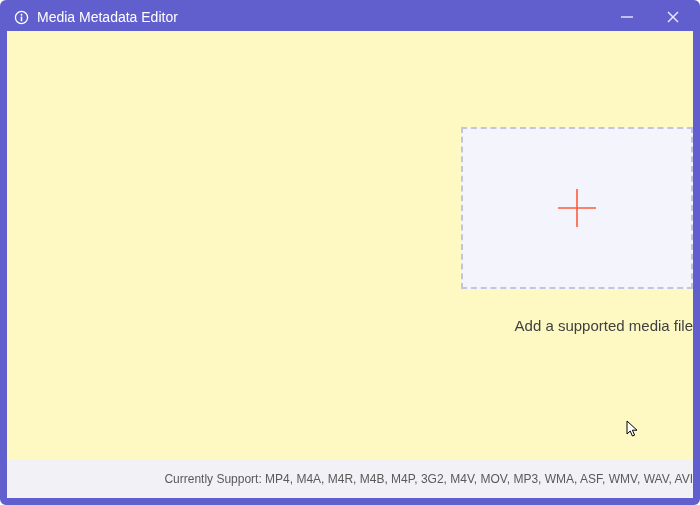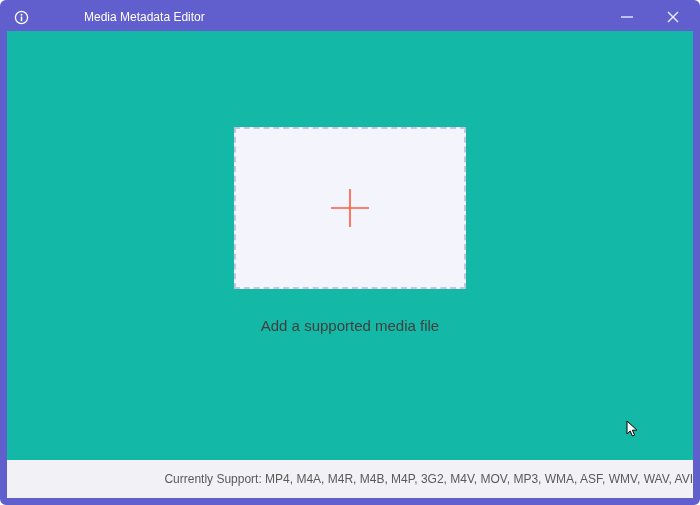--- a/index.html
+++ b/index.html
@@ -43,23 +43,22 @@
       height: 16px;
       display: flex;
       align-items: center;
       justify-content: center;
     }
     .app-icon svg {
       display: block;
     }
     .app-title {
       color: #fff;
-      font-size: 12px;
+      font-size: 14px;
       font-weight: 400;
-      margin-left: 47px;
     }
     .titlebar-right {
       margin-left: auto;
       display: flex;
       align-items: center;
       gap: 26px;
     }
     .win-btn {
       width: 20px;
       height: 20px;
@@ -68,24 +67,24 @@
       justify-content: center;
       color: #e9e9ff;
     }
     .win-btn svg {
       display: block;
     }
     .content {
       flex: 1;
       display: flex;
       flex-direction: column;
-      align-items: center;
+      align-items: flex-end;
       justify-content: flex-start;
       padding-top: 96px;
-      background: #14b8a6;
+      background: #fef9c3;
     }
     .dropzone {
       width: 232px;
       height: 162px;
       border: 2px dashed #c4c4e0;
       background: #f4f5fc;
       display: flex;
       align-items: center;
       justify-content: center;
       cursor: pointer;

